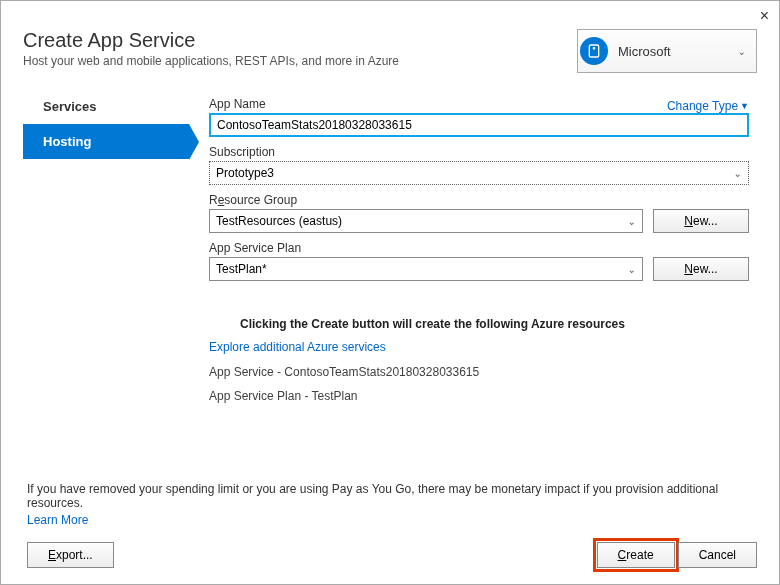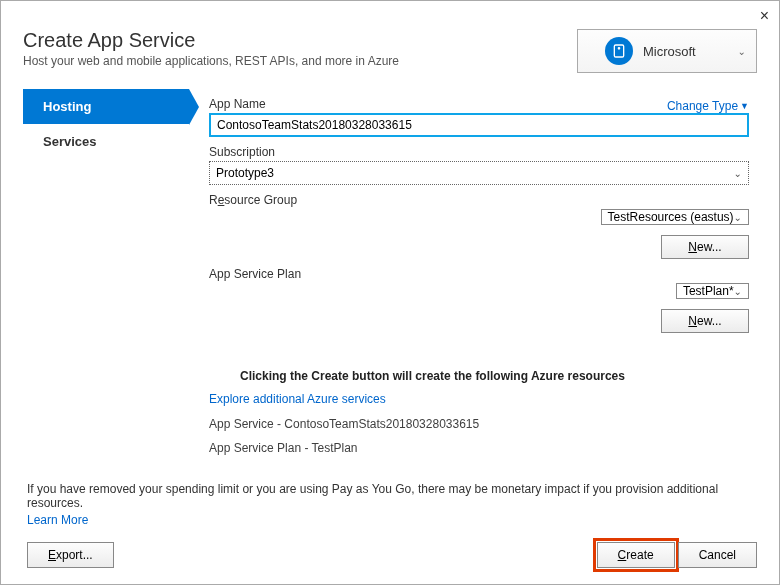--- a/index.html
+++ b/index.html
@@ -3,43 +3,43 @@
   <meta charset="utf-8">
   <style>
     * { box-sizing: border-box; margin: 0; padding: 0; font-family: "Segoe UI", Tahoma, sans-serif; }
     body { width: 780px; height: 585px; border: 1px solid #aaa; background: #fff; position: relative; }
     .close-x { position: absolute; top: 6px; right: 10px; font-size: 16px; color: #333; cursor: pointer; font-weight: 300; }
     .content { padding: 28px 22px 0 22px; }
     .header-row { display: flex; justify-content: space-between; align-items: flex-start; margin-bottom: 16px; }
     .header-left { flex: 1; }
     .title { font-size: 20px; font-weight: 400; color: #333; margin-bottom: 2px; }
     .subtitle { font-size: 12px; color: #555; }
-    .account-dropdown { width: 180px; height: 44px; border: 1px solid #aaa; background: linear-gradient(#fdfdfd,#f4f4f4); display: flex; align-items: center; padding: 0 27px; cursor: pointer; position: relative; }
+    .account-dropdown { width: 180px; height: 44px; border: 1px solid #aaa; background: linear-gradient(#fdfdfd,#f4f4f4); display: flex; align-items: center; padding: 0 2px; cursor: pointer; position: relative; }
     .account-badge { width: 28px; height: 28px; border-radius: 50%; background: #0078d4; display: flex; align-items: center; justify-content: center; margin-right: 10px; }
     .account-badge svg { width: 16px; height: 16px; }
     .account-name { font-size: 13px; color: #333; }
     .account-caret { position: absolute; right: 10px; font-size: 10px; color: #666; }
     .body-row { display: flex; }
     .sidebar { width: 166px; flex-shrink: 0; }
     .tab { font-size: 13px; padding: 10px 20px; cursor: pointer; color: #333; position: relative; }
     .tab.active { background: #0078d4; color: #fff; font-weight: 600; }
     .tab.active::after { content: ""; position: absolute; right: -10px; top: 0; width: 0; height: 0; border-top: 18px solid transparent; border-bottom: 18px solid transparent; border-left: 10px solid #0078d4; }
     .tab:not(.active) { font-weight: 600; }
     .main { flex: 1; padding-left: 20px; padding-right: 8px; }
     .field-row { display: flex; justify-content: space-between; align-items: flex-end; }
     .label { font-size: 12px; color: #333; margin-top: 8px; margin-bottom: 2px; display: block; }
     .label .u { text-decoration: underline; }
     .link { font-size: 12px; color: #0066cc; cursor: pointer; display: inline-flex; align-items: center; gap: 2px; }
     .link .caret { font-size: 9px; }
     .text-input { width: 100%; height: 24px; border: 2px solid #0ea5e9; padding: 0 6px; font-size: 12px; background: #fff; }
-    .combo-row { display: flex; gap: 10px; align-items: flex-end; flex-direction: column; }
+    .combo-row { display: flex; gap: 10px; align-items: flex-start; }
     .combo { flex: 1; height: 24px; border: 1px solid #888; background: #fff; font-size: 12px; padding: 0 6px; display: flex; justify-content: space-between; align-items: center; cursor: pointer; }
     .combo.dotted { border: 1px dotted #666; }
     .combo .caret { font-size: 10px; color: #555; }
-    .new-btn { width: 88px; height: 24px; border: 1px solid #888; background: linear-gradient(#fdfdfd,#ececec); font-size: 12px; cursor: pointer; }
+    .new-btn { width: 96px; height: 24px; border: 1px solid #888; background: linear-gradient(#fdfdfd,#ececec); font-size: 12px; cursor: pointer; }
     .notice { margin-top: 36px; }
     .notice-title { font-size: 12px; font-weight: 700; color: #222; margin-bottom: 6px; margin-left: 31px; }
     .notice-item { font-size: 12px; color: #404040; margin-top: 10px; }
     .footer { position: absolute; bottom: 0; left: 4px; right: 0; padding: 0 22px 16px 22px; }
     .footer-note { font-size: 12px; color: #333; }
     .footer-learn { font-size: 12px; color: #0066cc; cursor: pointer; display: inline-block; margin-top: 2px; }
     .footer-buttons { display: flex; justify-content: space-between; align-items: center; margin-top: 14px; }
     .btn { height: 26px; border: 1px solid #888; background: linear-gradient(#fdfdfd,#ececec); font-size: 12px; padding: 0 20px; cursor: pointer; }
     .btn-group { display: flex; gap: 3px; }
     .btn.highlighted { outline: 3px solid #e03a00; outline-offset: 1px; }
@@ -62,22 +62,22 @@
             <circle cx="12" cy="8" r="1" fill="#fff"></circle>
           </svg>
       </div>
       <span class="account-name">Microsoft</span>
       <span class="account-caret">⌄</span>
     </div>
   </div>
 
   <div class="body-row">
     <div class="sidebar">
+      <div class="tab">Services</div>
       <div class="tab active">Hosting</div>
-      <div class="tab">Services</div>
     </div>
 
     <div class="main">
       <div class="field-row">
         <span class="label">App Name</span>
         <span class="link">
           <span>Change Type</span>
           <span class="caret">▼</span>
         </span>
       </div>

